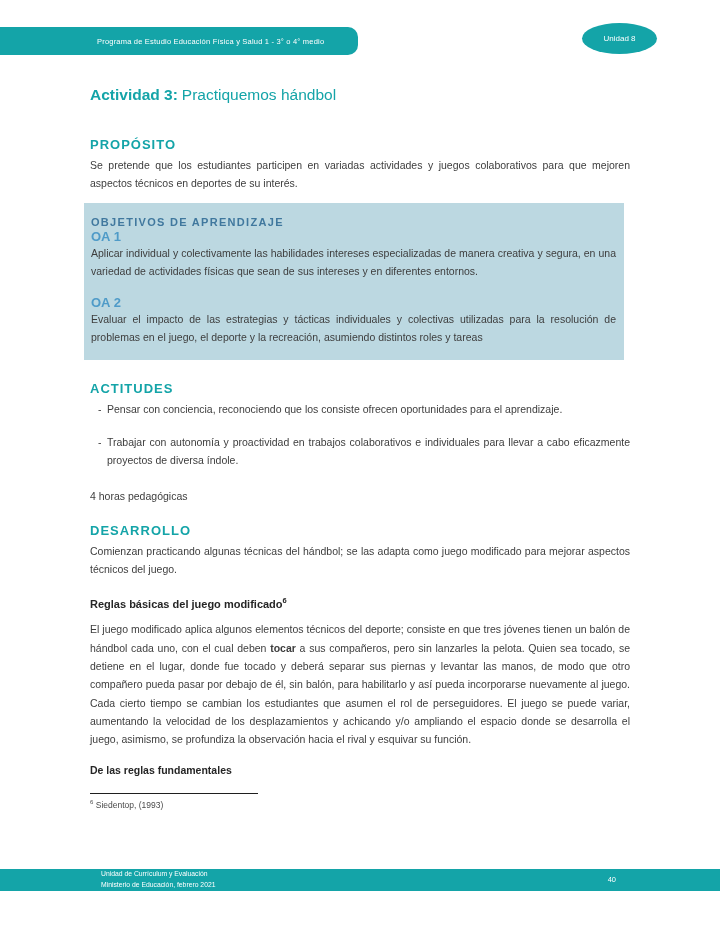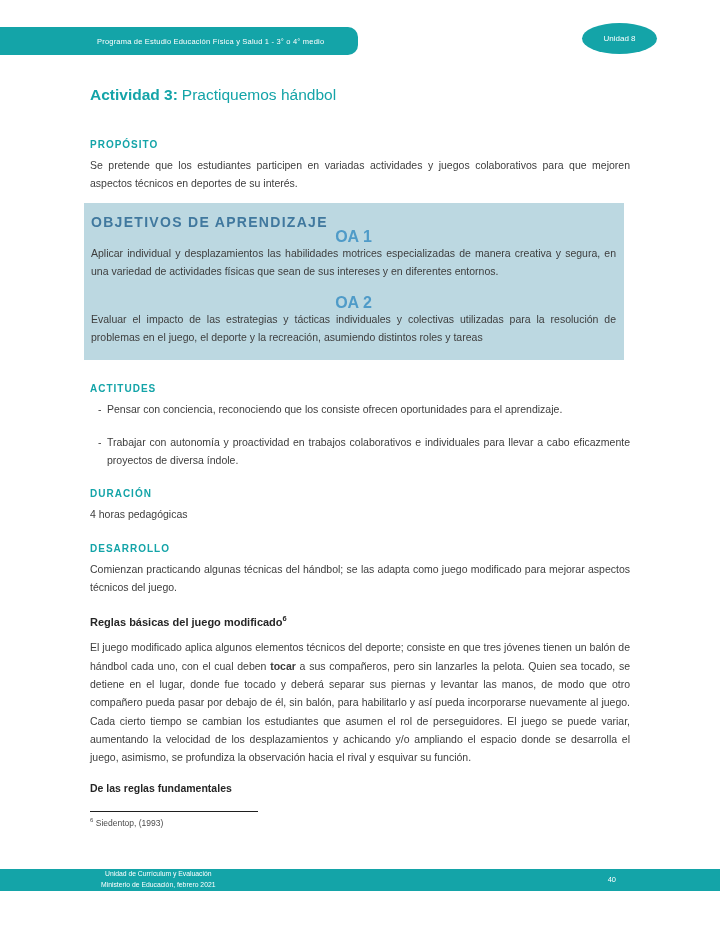--- a/index.html
+++ b/index.html
@@ -33,41 +33,41 @@
   }
   
   .content {
     position:absolute; left:90px; top:86px; width:540px;
     font-size:10.5px; line-height:1.75;
   }
   .title { font-size:15.5px; line-height:18px; color:#14a4a8; font-weight:400; }
   .title .prefix { font-weight:700; margin-right:4px; }
 
   .sec-heading {
-    color:#14a4a8; font-weight:700; font-size:10px;
+    color:#14a4a8; font-weight:700; font-size:13px;
     letter-spacing:1px; line-height:14px;
   }
   .sec-proposito .sec-heading { margin-top:0; }
   .sec { margin:0; }
   .body-p { margin-top:4px; text-align:justify; }
 
   .sec-proposito { margin-top:34px; }
 
   
   .oa-box {
     margin-top:10px; margin-left:-6px;
     width:540px;
     background:#bcd8e1;
     padding:12px 8px 14px 7px;
   }
   .oa-box .oa-heading {
-    color:#40789e; font-weight:700; font-size:14px;
+    color:#40789e; font-weight:700; font-size:11px;
     letter-spacing:1.3px; line-height:14px;
   }
-  .oa-label { color:#4f9bc8; font-weight:700; font-size:16px; line-height:15px;text-align:center; }
+  .oa-label { color:#4f9bc8; font-weight:700; font-size:13px; line-height:15px; }
   .oa-text { text-align:justify; }
   .oa-item-2 { margin-top:14px; }
 
   .sec-actitudes { margin-top:22px; }
   .bullet-list { list-style:none; margin-top:4px; padding-left:8px; }
   .bullet-item { display:flex; margin-bottom:14px; }
   .bullet-item:last-child { margin-bottom:0; }
   .bullet-dash { flex:0 0 9px; }
   .bullet-text { flex:1; text-align:justify; }
 
@@ -88,21 +88,21 @@
   .footnote-text sup { font-size:6px; }
 
   
   .footer {
     position:absolute; left:0; top:869px;
     width:720px; height:22px;
     background:#14a4a8;
     color:#ffffff;
     display:flex; align-items:center; justify-content:space-between;
     padding-left:101px; padding-right:104px;
-    font-size:6.8px; line-height:1.55;text-align:center;
+    font-size:6.8px; line-height:1.55;
   }
   .footer-left div { white-space:nowrap; }
   .footer-page { font-size:7.5px; }
 </style>
 </head>
 <body>
 
 <div class="page">
 
   <div class="header-bar">
@@ -118,21 +118,21 @@
 
     <div class="sec sec-proposito">
       <div class="sec-heading">PROPÓSITO</div>
       <p class="body-p">Se pretende que los estudiantes participen en variadas actividades y juegos colaborativos para que mejoren aspectos técnicos en deportes de su interés.</p>
     </div>
 
     <div class="oa-box">
       <div class="oa-heading">OBJETIVOS DE APRENDIZAJE</div>
       <div>
         <div class="oa-label">OA 1</div>
-        <div class="oa-text">Aplicar individual y desplazamientos las habilidades motrices especializadas de manera creativa y segura, en una variedad de actividades físicas que sean de sus intereses y en diferentes entornos.</div>
+        <div class="oa-text">Aplicar individual y colectivamente las habilidades intereses especializadas de manera creativa y segura, en una variedad de actividades físicas que sean de sus intereses y en diferentes entornos.</div>
       </div>
       <div class="oa-item-2">
         <div class="oa-label">OA 2</div>
         <div class="oa-text">Evaluar el impacto de las estrategias y tácticas individuales y colectivas utilizadas para la resolución de problemas en el juego, el deporte y la recreación, asumiendo distintos roles y tareas</div>
       </div>
     </div>
 
     <div class="sec sec-actitudes">
       <div class="sec-heading">ACTITUDES</div>
       <ul class="bullet-list">
@@ -141,21 +141,20 @@
           <span class="bullet-text">Pensar con conciencia, reconociendo que los consiste ofrecen oportunidades para el aprendizaje.</span>
         </li>
         <li class="bullet-item">
           <span class="bullet-dash">-</span>
           <span class="bullet-text">Trabajar con autonomía y proactividad en trabajos colaborativos e individuales para llevar a cabo eficazmente proyectos de diversa índole.</span>
         </li>
       </ul>
     </div>
 
     <div class="sec sec-duracion">
-      <div class="sec-heading">DURACIÓN</div>
       <p class="body-p">4 horas pedagógicas</p>
     </div>
 
     <div class="sec sec-desarrollo">
       <div class="sec-heading">DESARROLLO</div>
       <p class="body-p">Comienzan practicando algunas técnicas del hándbol; se las adapta como juego modificado para mejorar aspectos técnicos del juego.</p>
     </div>
 
     <div class="rules-heading"><span>Reglas básicas del juego modificado</span><sup>6</sup></div>
 

